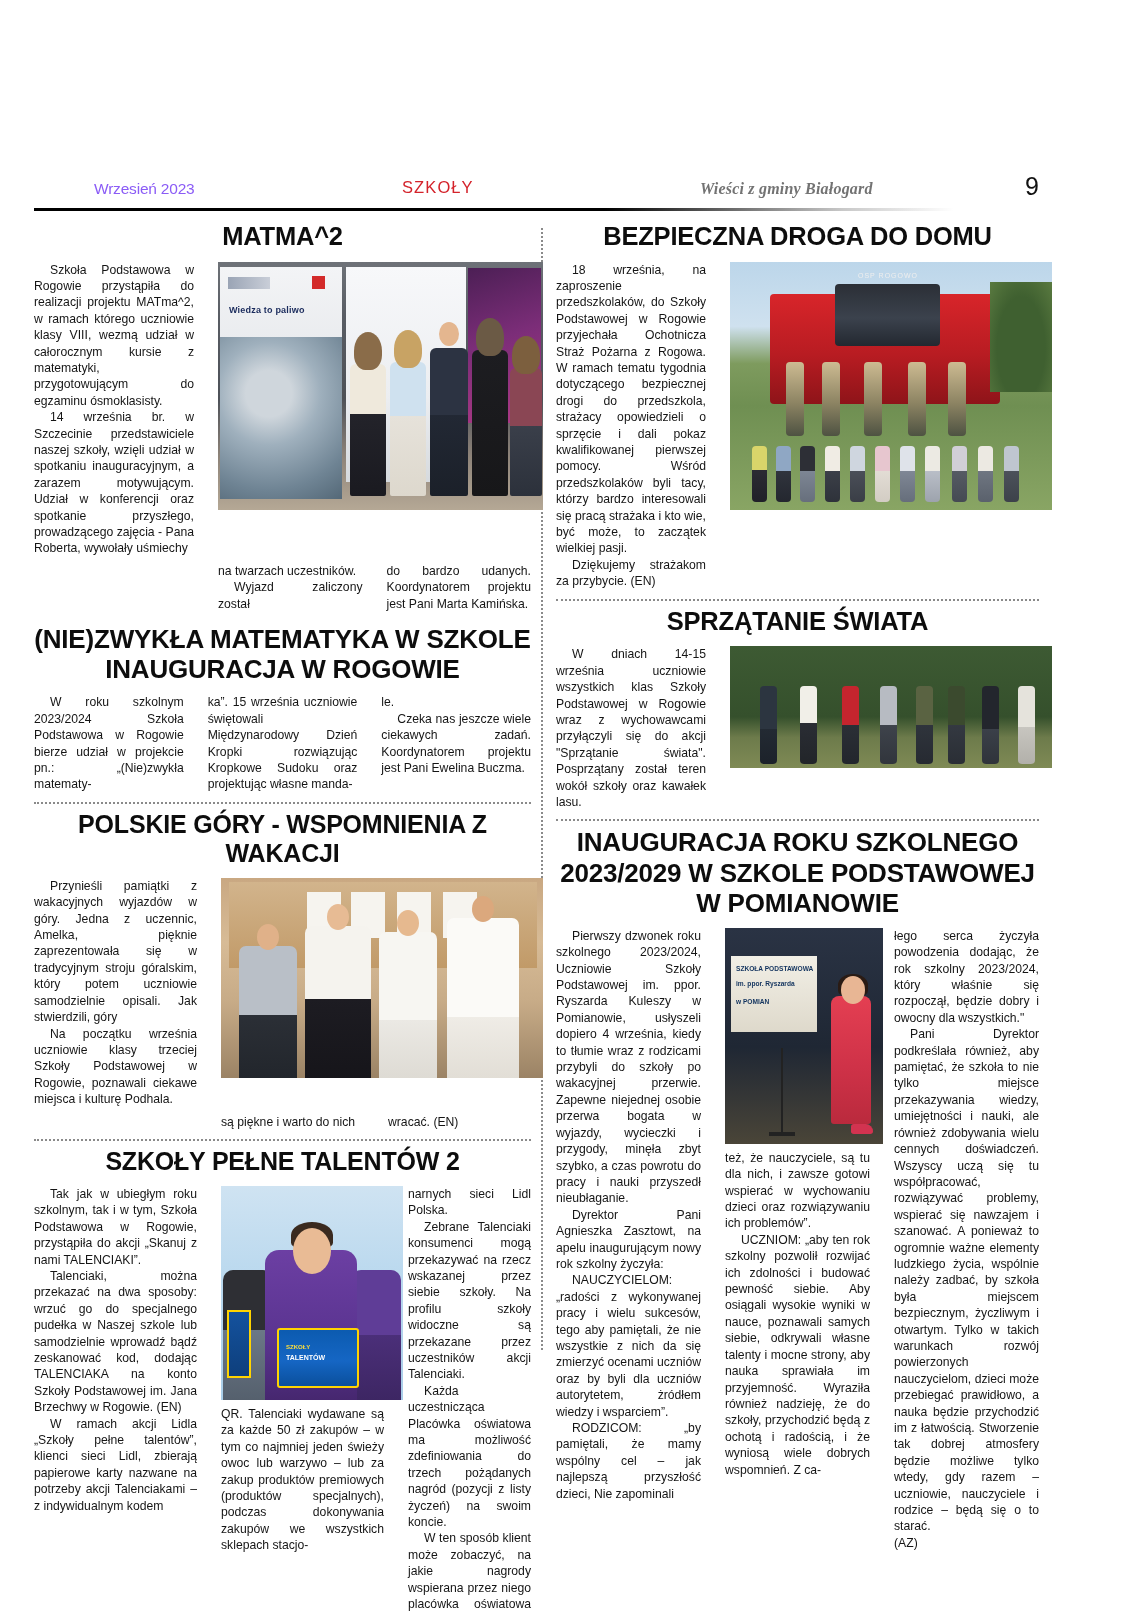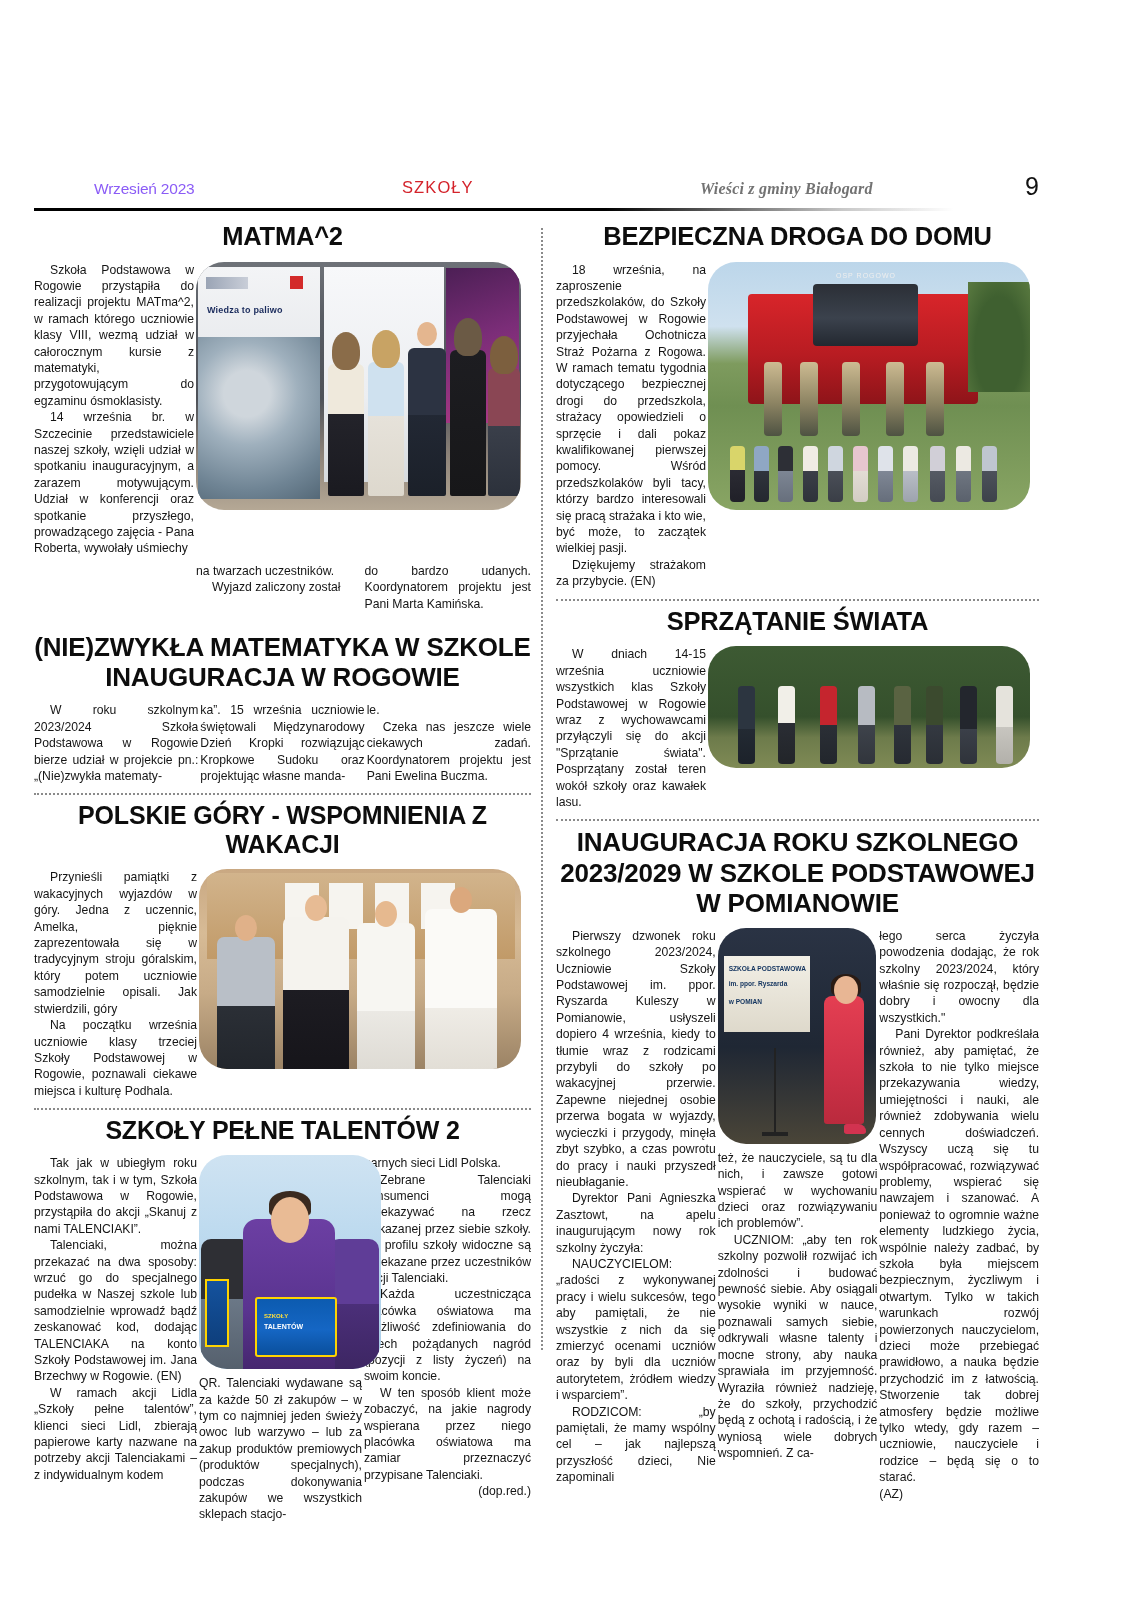--- a/index.html
+++ b/index.html
@@ -91,29 +91,28 @@
     font-size: 12.2px;
     line-height: 1.345;
     text-align: justify;
     color: #151515;
     hyphens: none;
   }
   .flow p { margin: 0; text-indent: 16px; }
   .flow p.noind { text-indent: 0; }
 
   
-  .blk { display: flex; gap: 2px; }
+  .blk { display: flex; gap: 24px; }
   .c { flex: 1 1 0; min-width: 0; }
 
   .photo {
     background: #b9bcc0;
     background-size: cover;
     position: relative;
     overflow: hidden;
-    border-radius: 28px;
   }
 
   
   .ph-matma {
     width: 325px; height: 248px;
     background:
       linear-gradient(180deg,#6e7278 0%,#595d64 22%,#4d5158 55%,#8d8379 78%,#b5a895 100%);
     margin: 0;
   }
   .ph-matma .banner1 {
@@ -310,21 +309,21 @@
           </div>
         </div>
         <div class="c">
           <div class="flow">
             <p class="noind">do bardzo udanych. Koordynatorem projektu jest Pani Marta Kamińska.</p>
           </div>
         </div>
       </div>
     </div>
 
-    <div style="margin-top:20px;">
+    <div style="margin-top:12px;">
       <h2 class="headline big">
         <span>(NIE)ZWYKŁA MATEMATYKA W SZKOLE</span><br>
         <span>INAUGURACJA W ROGOWIE</span>
       </h2>
       <div class="blk" style="margin-top:6px;">
         <div class="c">
           <div class="flow">
             <p>W roku szkolnym 2023/2024 Szkoła Podstawowa w Rogowie bierze udział w projekcie pn.: „(Nie)zwykła matematy-</p>
           </div>
         </div>
@@ -366,20 +365,33 @@
             </div>
             <div class="g" style="left:84px;width:66px;height:152px;background:linear-gradient(180deg,#f5f3ee 0 48%,#1d1c22 48%,#16151a 100%);">
               <div class="hd" style="background:#e7bb94;"></div>
             </div>
             <div class="g" style="left:158px;width:58px;height:146px;background:linear-gradient(180deg,#f7f6f2 0 60%,#ebe9e4 60%,#dedbd4 100%);">
               <div class="hd" style="background:#e6b98f;"></div>
             </div>
             <div class="g" style="left:226px;width:72px;height:160px;background:linear-gradient(180deg,#fbfaf7 0 62%,#efece6 62%,#e2ded6 100%);">
               <div class="hd" style="background:#dba87d;"></div>
             </div>
+          </div>
+        </div>
+      </div>
+      <div class="blk" style="margin-top:6px;">
+        <div class="c" style="flex:0 0 163px;"></div>
+        <div class="c">
+          <div class="flow">
+            <p class="noind">są piękne i warto do nich</p>
+          </div>
+        </div>
+        <div class="c">
+          <div class="flow">
+            <p class="noind">wracać. (EN)</p>
           </div>
         </div>
       </div>
     </div>
 
     <div class="hdivider"></div>
 
     <div>
       <h2 class="headline mid">SZKOŁY PEŁNE TALENTÓW 2</h2>
       <div class="blk">

